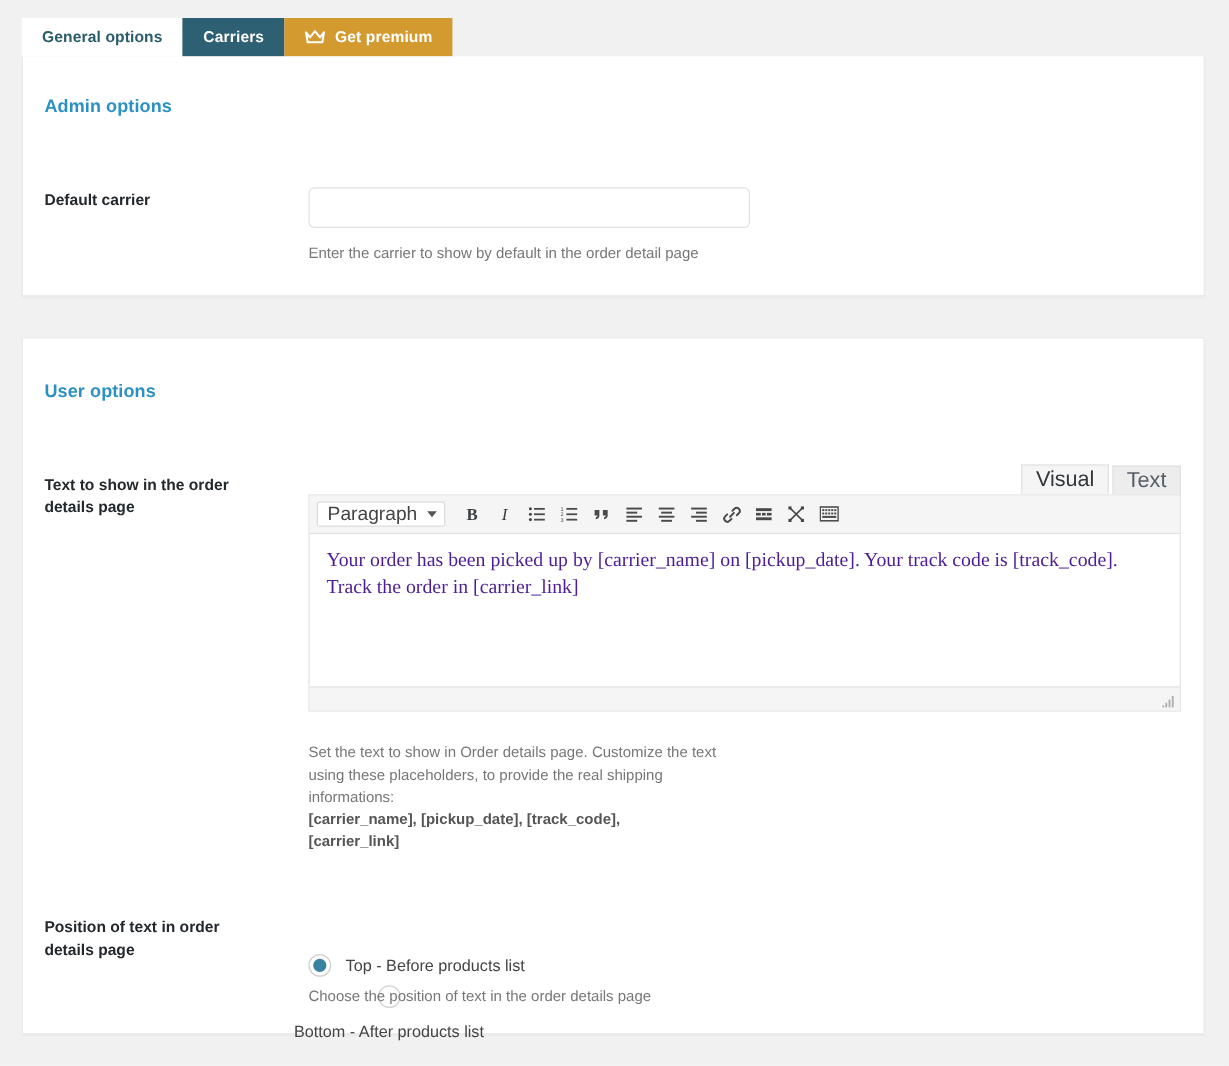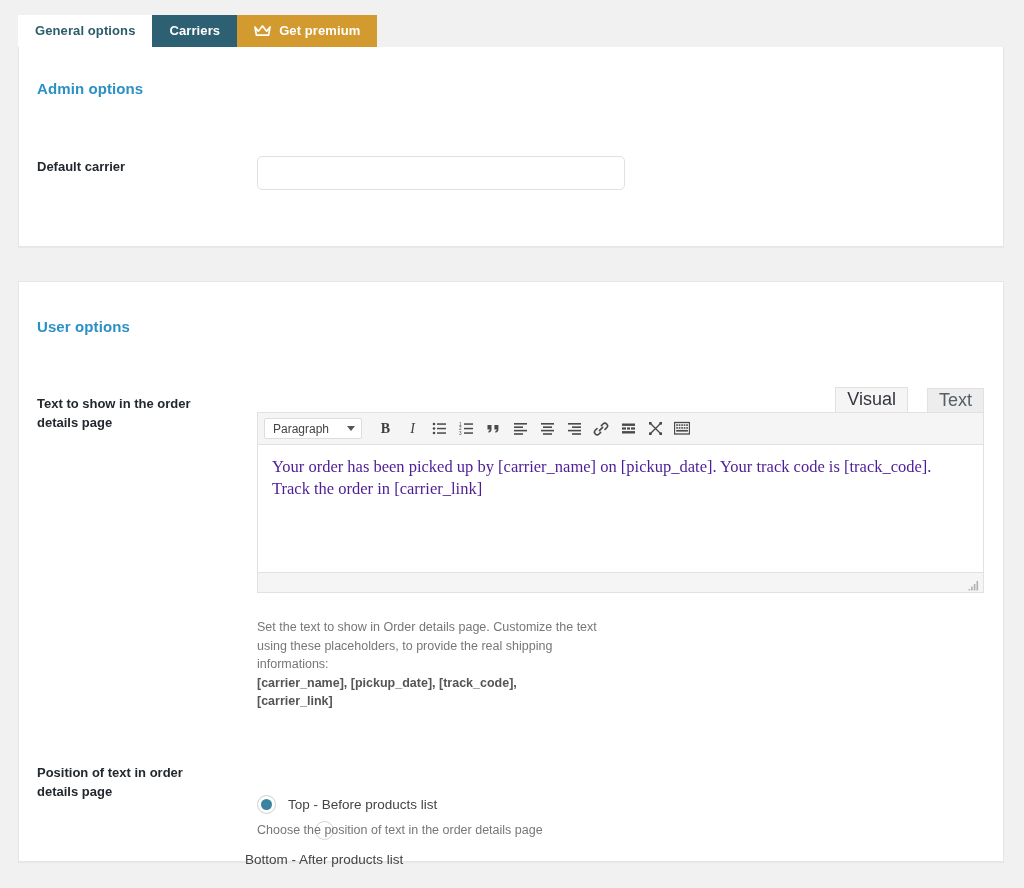--- a/index.html
+++ b/index.html
@@ -115,21 +115,21 @@
     border-bottom: none;
     background: #ededed;
     cursor: pointer;
     line-height: 16px;
   }
   .ed-tab.active {
     background: #f5f5f5;
     border-bottom: 1px solid #f5f5f5;
     color: #32373c;
   }
-  .ed-tab + .ed-tab { margin-left: 19px; }
+  .ed-tab + .ed-tab { margin-left: 3px; }
 
   .editor-box {
     position: absolute;
     top: 23px; left: 0;
     width: 727px;
     border: 1px solid #e1e1e1;
     background: #fff;
   }
   .editor-toolbar {
     height: 32px;
@@ -139,21 +139,21 @@
     align-items: center;
     padding: 0 6px;
     gap: 1px;
   }
   .tb-select {
     height: 21px;
     min-width: 98px;
     border: 1px solid #ddd;
     background: #fff;
     border-radius: 2px;
-    font-size: 12px;
+    font-size: 16px;
     color: #444;
     display: flex;
     align-items: center;
     justify-content: space-between;
     padding: 0 6px 0 8px;
     margin-right: 9px;
     cursor: pointer;
     user-select: none;
   }
   .caret {
@@ -245,20 +245,21 @@
   </div>
 </div>
 
 <div class="panel" id="panel-admin">
   <div class="section-title" style="top:33px;">Admin options</div>
 
   <div class="field-label" style="left:18px; top:110px;">Default carrier</div>
 
   <input class="text-input" style="left: 238px; top: 109px; width: 368px; height: 34px;" placeholder="">
 
+  <div class="desc" style="left:238px; top:155px;">Enter the carrier to show by default in the order detail page</div>
 </div>
 
 <div class="panel" id="panel-user">
   <div class="section-title" style="top:36px;">User options</div>
 
   <div class="field-label" style="left:18px; top:112px; width:180px;">Text to show in the order details page</div>
 
   <div class="editor-wrap" style="left:238px; top:107px; width:727px;">
 
     <div class="editor-tabs">

